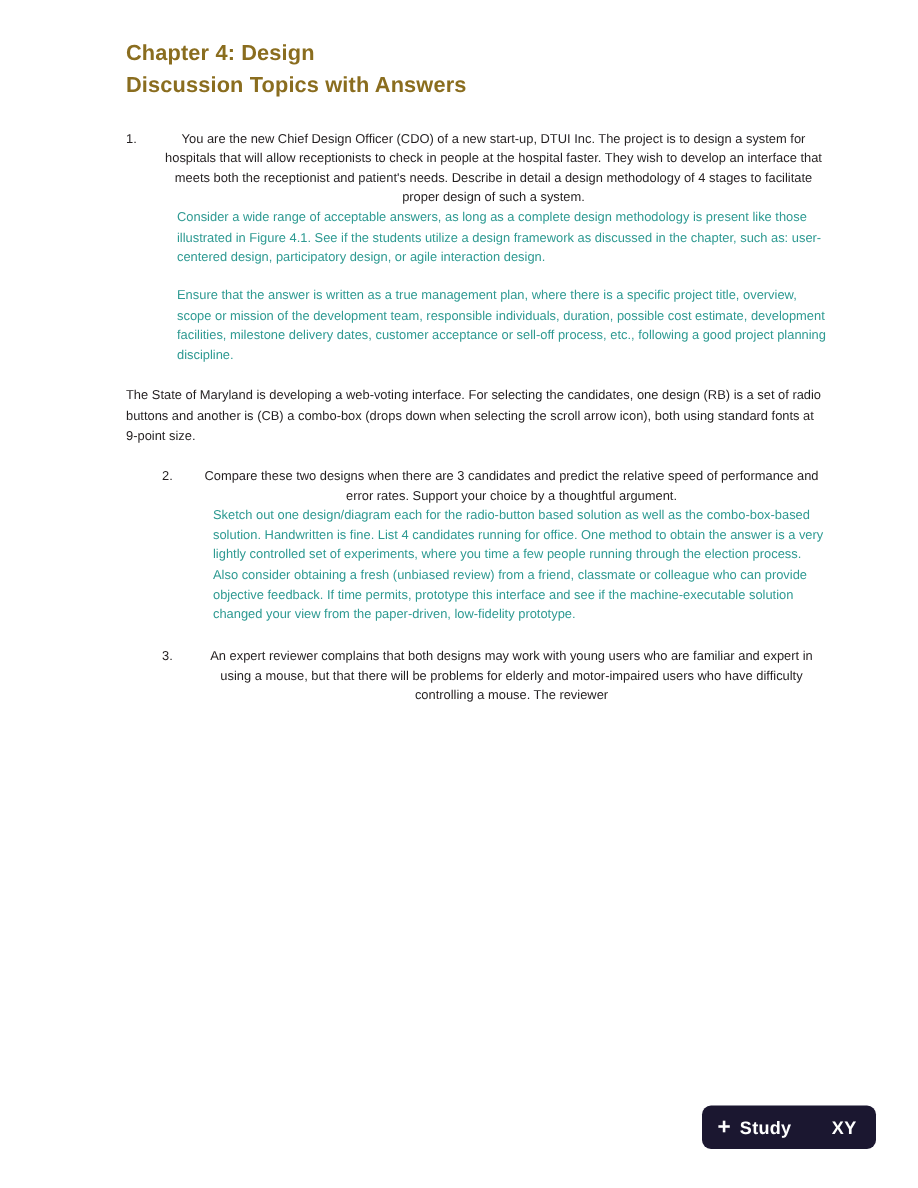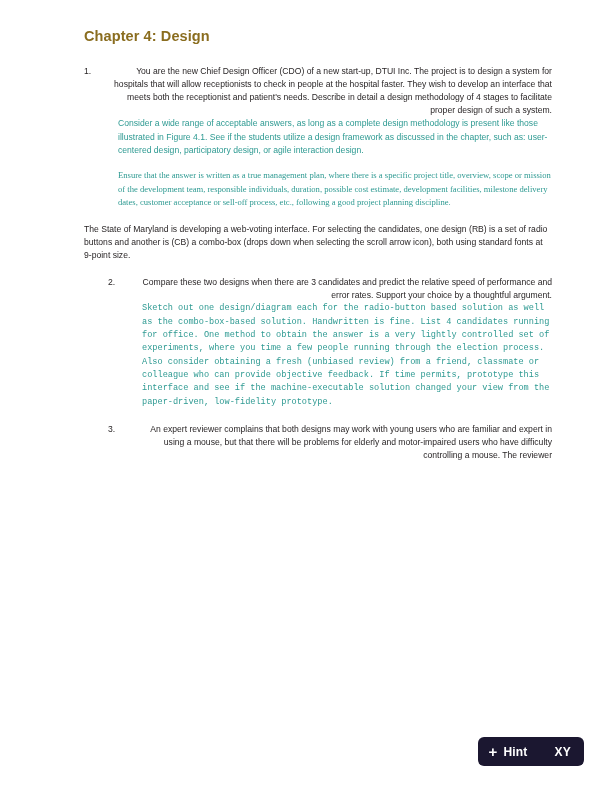--- a/index.html
+++ b/index.html
@@ -42,21 +42,21 @@
     width: 22px;
     flex: 0 0 22px;
     font-size: 8.6px;
     line-height: 1.52;
     color: #231f20;
   }
   .qbody {
     flex: 1 1 auto;
     font-size: 8.6px;
     line-height: 1.52;
-    text-align: right;
+    text-align: center;
   }
   p.para {
     margin: 0 0 0 0;
     font-size: 8.6px;
     line-height: 1.52;
   }
   p.spaced {
     margin-top: 11px;
   }
   ol.phases {
@@ -70,36 +70,34 @@
     padding-left: 2px;
   }
   .answer {
     color: #2e9a92;
     font-size: 8.6px;
     line-height: 1.55;
     margin: 0 0 0 34px;
   }
   .answer.second {
     margin-top: 12px;
-    font-family: Liberation Serif, serif;
   }
   .body-text {
     font-size: 8.6px;
     line-height: 1.52;
     margin: 14px 0 0 0;
   }
   .q-indent-block {
     display: flex;
     align-items: flex-start;
     margin-top: 14px;
     margin-left: 24px;
   }
   .answer-indent {
     margin-left: 58px;
-    font-family: Liberation Mono, monospace;
   }
 
   
   .badge {
     position: absolute;
     right: 28px;
     bottom: 26px;
     background: #1b1730;
     color: #ffffff;
     border-radius: 6px;
@@ -120,20 +118,21 @@
   .badge .b-study { color: #ffffff; }
   .badge .b-xy { color: #ffffff; margin-left: 21px; }
 </style>
 </head>
 <body>
 
 <div class="page">
 
   <h1 class="title">
     <span>Chapter 4: Design</span>
+    <span class="line2">Discussion Topics with Answers</span>
   </h1>
 
   <div class="qblock">
     <div class="qnum">1.</div>
     <div class="qbody">
       <p class="para">You are the new Chief Design Officer (CDO) of a new start-up, DTUI Inc. The project is to design a system for hospitals that will allow receptionists to check in people at the hospital faster. They wish to develop an interface that meets both the receptionist and patient's needs. Describe in detail a design methodology of 4 stages to facilitate proper design of such a system.</p>
     </div>
   </div>
 
   <p class="answer">Consider a wide range of acceptable answers, as long as a complete design methodology is present like those illustrated in Figure 4.1. See if the students utilize a design framework as discussed in the chapter, such as: user-centered design, participatory design, or agile interaction design.</p>
@@ -154,15 +153,15 @@
     <div class="qnum">3.</div>
     <div class="qbody">
       <p class="para">An expert reviewer complains that both designs may work with young users who are familiar and expert in using a mouse, but that there will be problems for elderly and motor-impaired users who have difficulty controlling a mouse. The reviewer</p>
     </div>
   </div>
 
 </div>
 
 <div class="badge">
   <span class="plus">+</span>
-  <span class="b-study">Hint</span>
+  <span class="b-study">Study</span>
     <span class="b-xy">XY</span>
 </div>
 
 </body></html>

